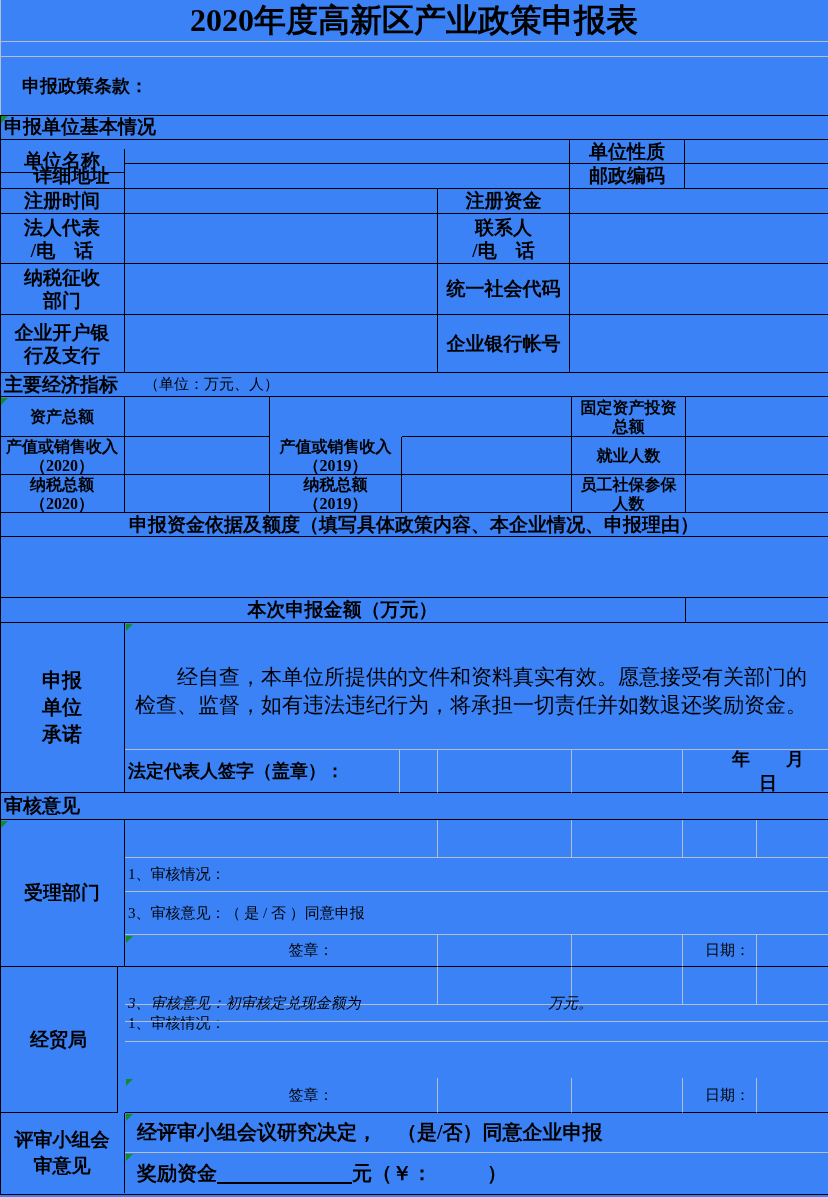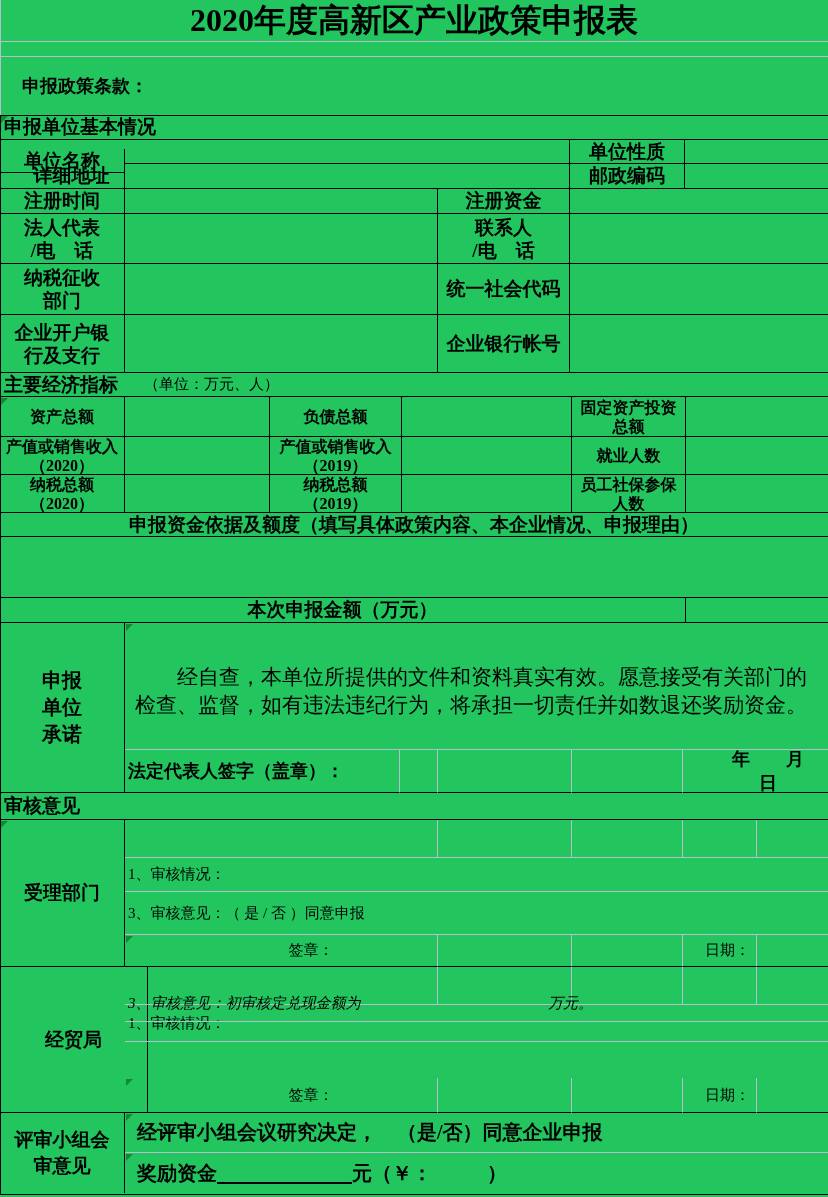--- a/index.html
+++ b/index.html
@@ -1,16 +1,16 @@
 <!DOCTYPE html>
 <html><head>
 <meta charset="utf-8">
 <style>
   html,body{margin:0;padding:0;background:#888;}
-  #page{position:relative;width:828px;height:1197px;background:#22c55e;
+  #page{position:relative;width:828px;height:1197px;background:#3b82f6;
         font-family:"Liberation Serif","DejaVu Serif",serif;color:#000;overflow:hidden;}
   .c{position:absolute;box-sizing:border-box;display:flex;align-items:center;overflow:hidden;}
   .blk{display:block;}
   .ctr{justify-content:center;text-align:center;}
   .col{flex-direction:column;justify-content:center;}
   .b{font-weight:bold;}
   .bb{border-bottom:1px solid #000;}
   .br{border-right:1px solid #000;}
   .lb{border-bottom:1px solid #b3bfce;}
   .lr{border-right:1px solid #b3bfce;}
@@ -94,21 +94,20 @@
   <div class="c ctr b f19 br bb" style="left:438px;top:315px;width:132px;height:58px;">企业银行帐号</div>
   <div class="c bb" style="left:570px;top:315px;width:258px;height:58px;"></div>
 
   <div class="c pl4 bb" style="left:0;top:373px;width:828px;height:24px;">
     <span class="b f19">主要经济指标</span>
     <span class="f15" style="margin-left:26px;">（单位：万元、人）</span>
   </div>
 
   <div class="c ctr b f16 br bb" style="left:0;top:397px;width:125px;height:40px;">资产总额</div>
   <div class="c br bb" style="left:125px;top:397px;width:145px;height:40px;"></div>
-  <div class="c ctr b f16 br bb" style="left:270px;top:397px;width:132px;height:40px;">负债总额</div>
   <div class="c br bb" style="left:402px;top:397px;width:170px;height:40px;"></div>
   <div class="c col ctr b f16 br bb" style="left:572px;top:397px;width:114px;height:40px;">
     <div>固定资产投资</div>
     <div>总额</div>
   </div>
   <div class="c bb" style="left:686px;top:397px;width:142px;height:40px;"></div>
 
   <div class="c col ctr b f16 br bb" style="left:0;top:437px;width:125px;height:38px;">
     <div>产值或销售收入</div>
     <div>（2020）</div>
@@ -165,21 +164,21 @@
   <div class="c lr lb" style="left:683px;top:820px;width:74px;height:38px;"></div>
   <div class="c lb" style="left:757px;top:820px;width:71px;height:38px;"></div>
   <div class="c f15 lb" style="left:125px;top:858px;width:703px;height:34px;padding-left:3px;">1、审核情况：</div>
   <div class="c f15 lb" style="left:125px;top:892px;width:703px;height:43px;padding-left:3px;">3、审核意见：（ 是 / 否 ）同意申报</div>
   <div class="c ctr f15 lr bb padl60" style="left:125px;top:935px;width:313px;height:32px;">签章：</div>
   <div class="c lr bb" style="left:438px;top:935px;width:134px;height:32px;"></div>
   <div class="c lr bb" style="left:572px;top:935px;width:111px;height:32px;"></div>
   <div class="c f15 pl6 lr bb" style="left:683px;top:935px;width:74px;height:32px;">日期：</div>
   <div class="c bb" style="left:757px;top:935px;width:71px;height:32px;"></div>
 
-  <div class="c ctr b f19 br bb" style="left:0;top:967px;width:148px;height:146px;">经贸局</div>
+  <div class="c ctr b f19 br bb" style="left:0;top:967px;width:118px;height:146px;">经贸局</div>
   <div class="c lr lb" style="left:125px;top:967px;width:313px;height:38px;"></div>
   <div class="c lr lb" style="left:438px;top:967px;width:134px;height:38px;"></div>
   <div class="c lr lb" style="left:572px;top:967px;width:111px;height:38px;"></div>
   <div class="c lr lb" style="left:683px;top:967px;width:74px;height:38px;"></div>
   <div class="c lb" style="left:757px;top:967px;width:71px;height:38px;"></div>
   <div class="c f15 lb" style="left:125px;top:1005px;width:703px;height:37px;padding-left:3px;">1、审核情况：</div>
   <div class="c f15 lb" style="left:125px;top:986px;width:703px;height:36px;padding-left:3px;position:absolute;font-style:italic;">
     <span>3、审核意见：初审核定兑现金额为</span>
     <span class="abs423">万元。</span>
   </div>

